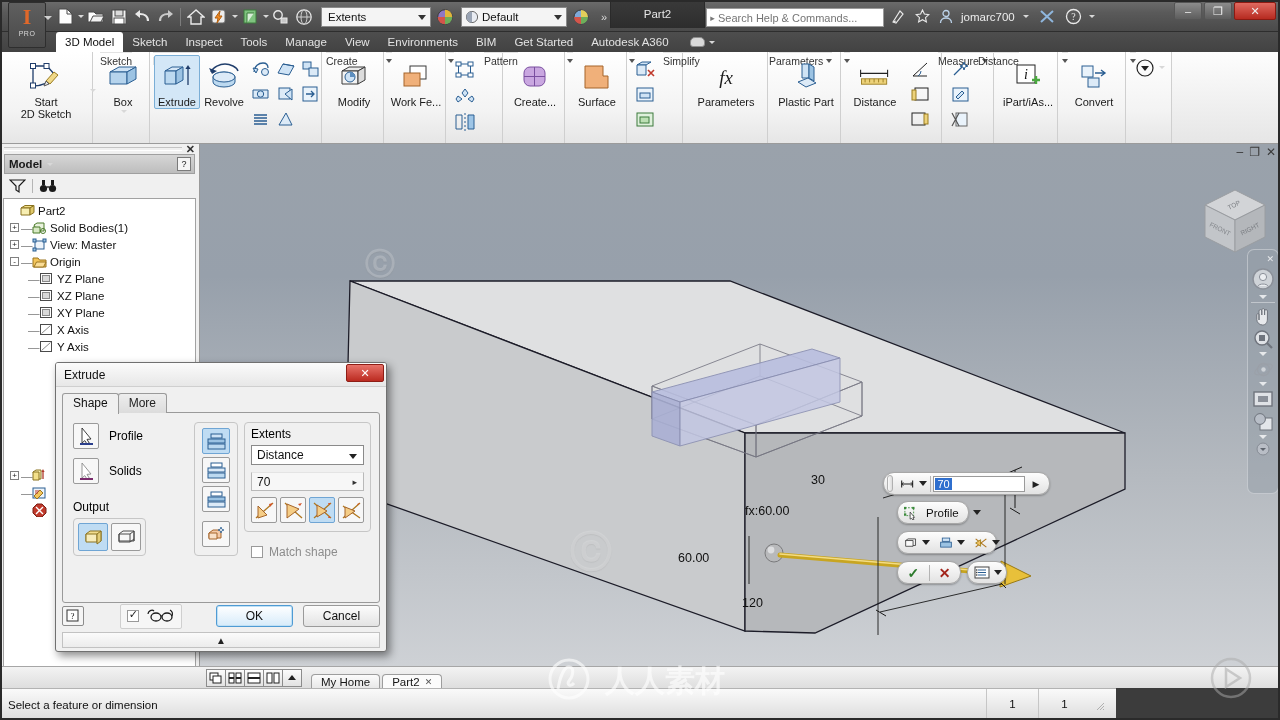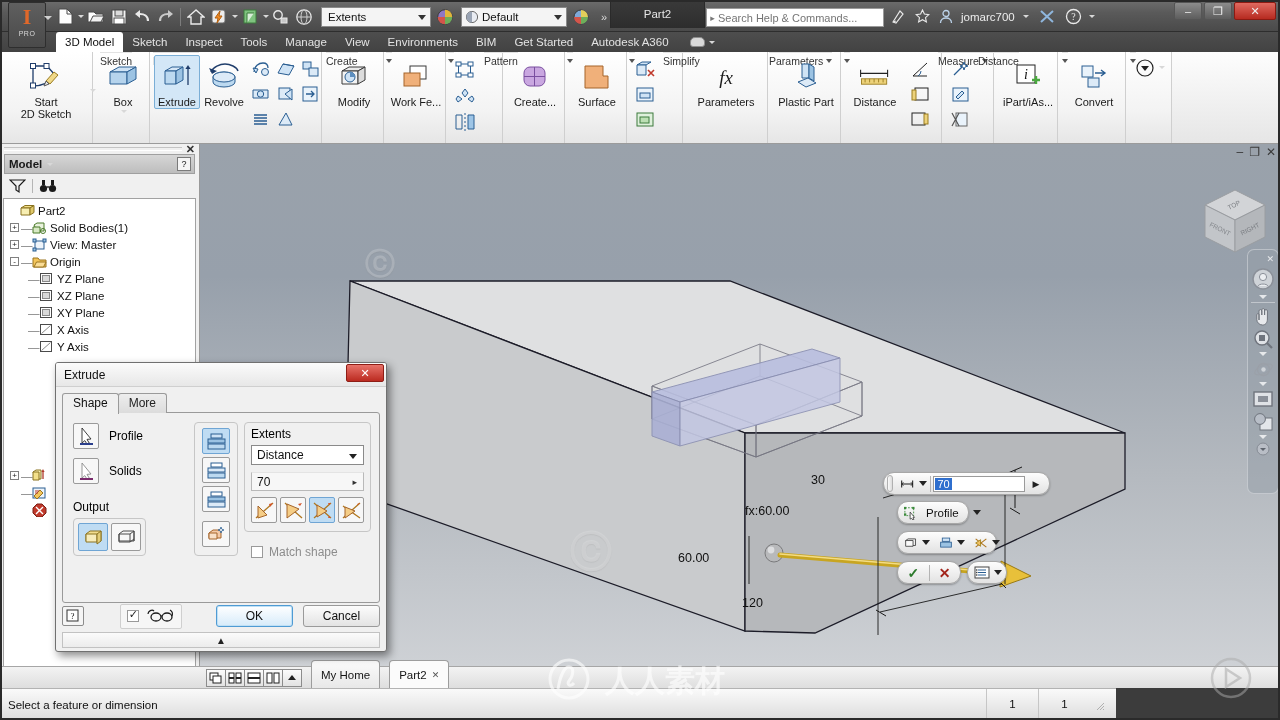--- a/index.html
+++ b/index.html
@@ -276,23 +276,23 @@
   
   .docbar {
     position:absolute; left:0; top:666px; width:1280px; height:22px;
     background:linear-gradient(to bottom,#f3f3f3,#dedede); border-top:1px solid #a6a6a6;
     display:flex; align-items:flex-end; padding-left:206px;
   }
   .winbtns { position:absolute; left:206px; top:2px; display:flex; gap:0px; }
   .winbtn { width:20px;height:18px;border:1px solid #8c8c8c;background:linear-gradient(to bottom,#fcfcfc,#e2e2e2);
     display:flex;align-items:center;justify-content:center;cursor:pointer;margin-right:-1px;}
   .doctab {
-    height:28px; padding:0 9px; display:flex;align-items:center; gap:5px; font-size:11.5px;color:#151515;
+    height:14px; padding:0 9px; display:flex;align-items:center; gap:5px; font-size:11.5px;color:#151515;
     border:1px solid #9d9d9d; border-bottom:none; border-radius:4px 4px 0 0;
-    background:linear-gradient(to bottom,#fbfbfb,#e8e8e8); margin-right:9px; cursor:pointer;
+    background:linear-gradient(to bottom,#fbfbfb,#e8e8e8); margin-right:2px; cursor:pointer;
   }
   .doctab.active { background:#fbfbfb; }
   .doctab .tx { font-size:9px; color:#555; }
   .statusbar {
     position:absolute; left:0; top:688px; width:1116px; height:32px;
     background:linear-gradient(to bottom,#fafafa 0%,#ebebeb 50%,#dcdcdc 100%);
     border-top:1px solid #b3b3b3;
     display:flex; align-items:center; padding-left:8px; font-size:11.5px; color:#111;
   }
   .status-right { position:absolute; right:8px; top:0; height:31px; display:flex; align-items:center; gap:0;}

